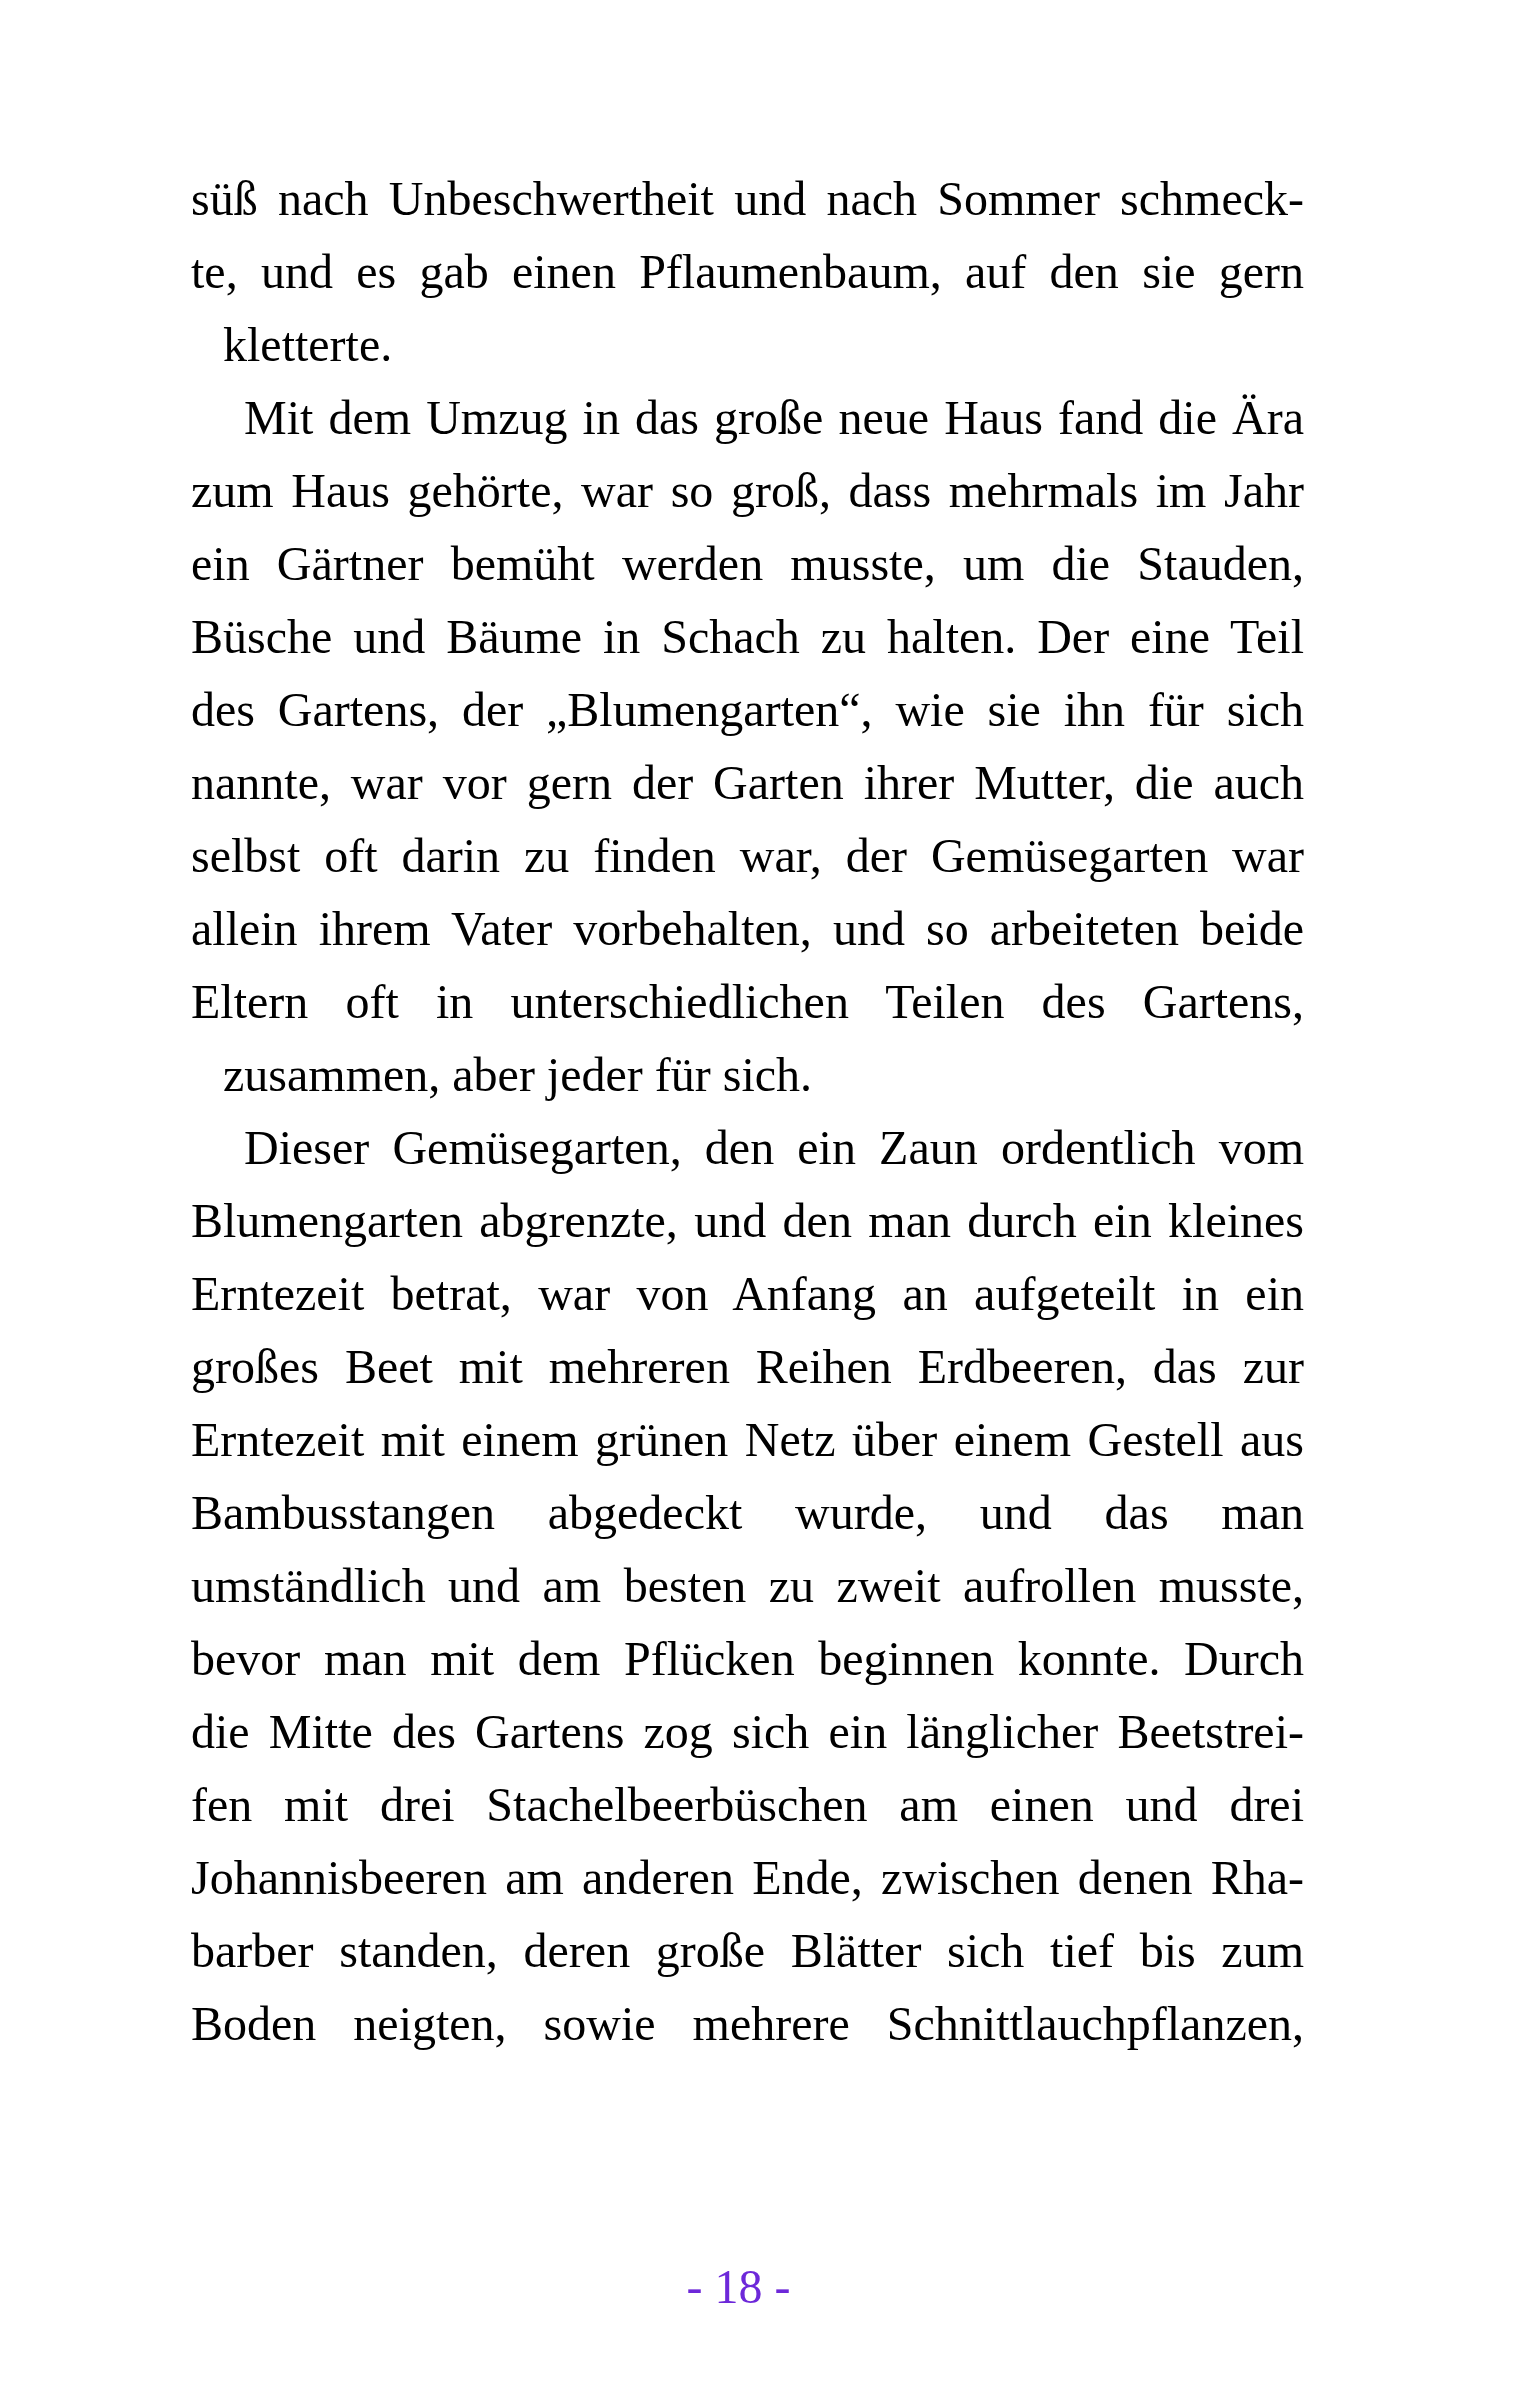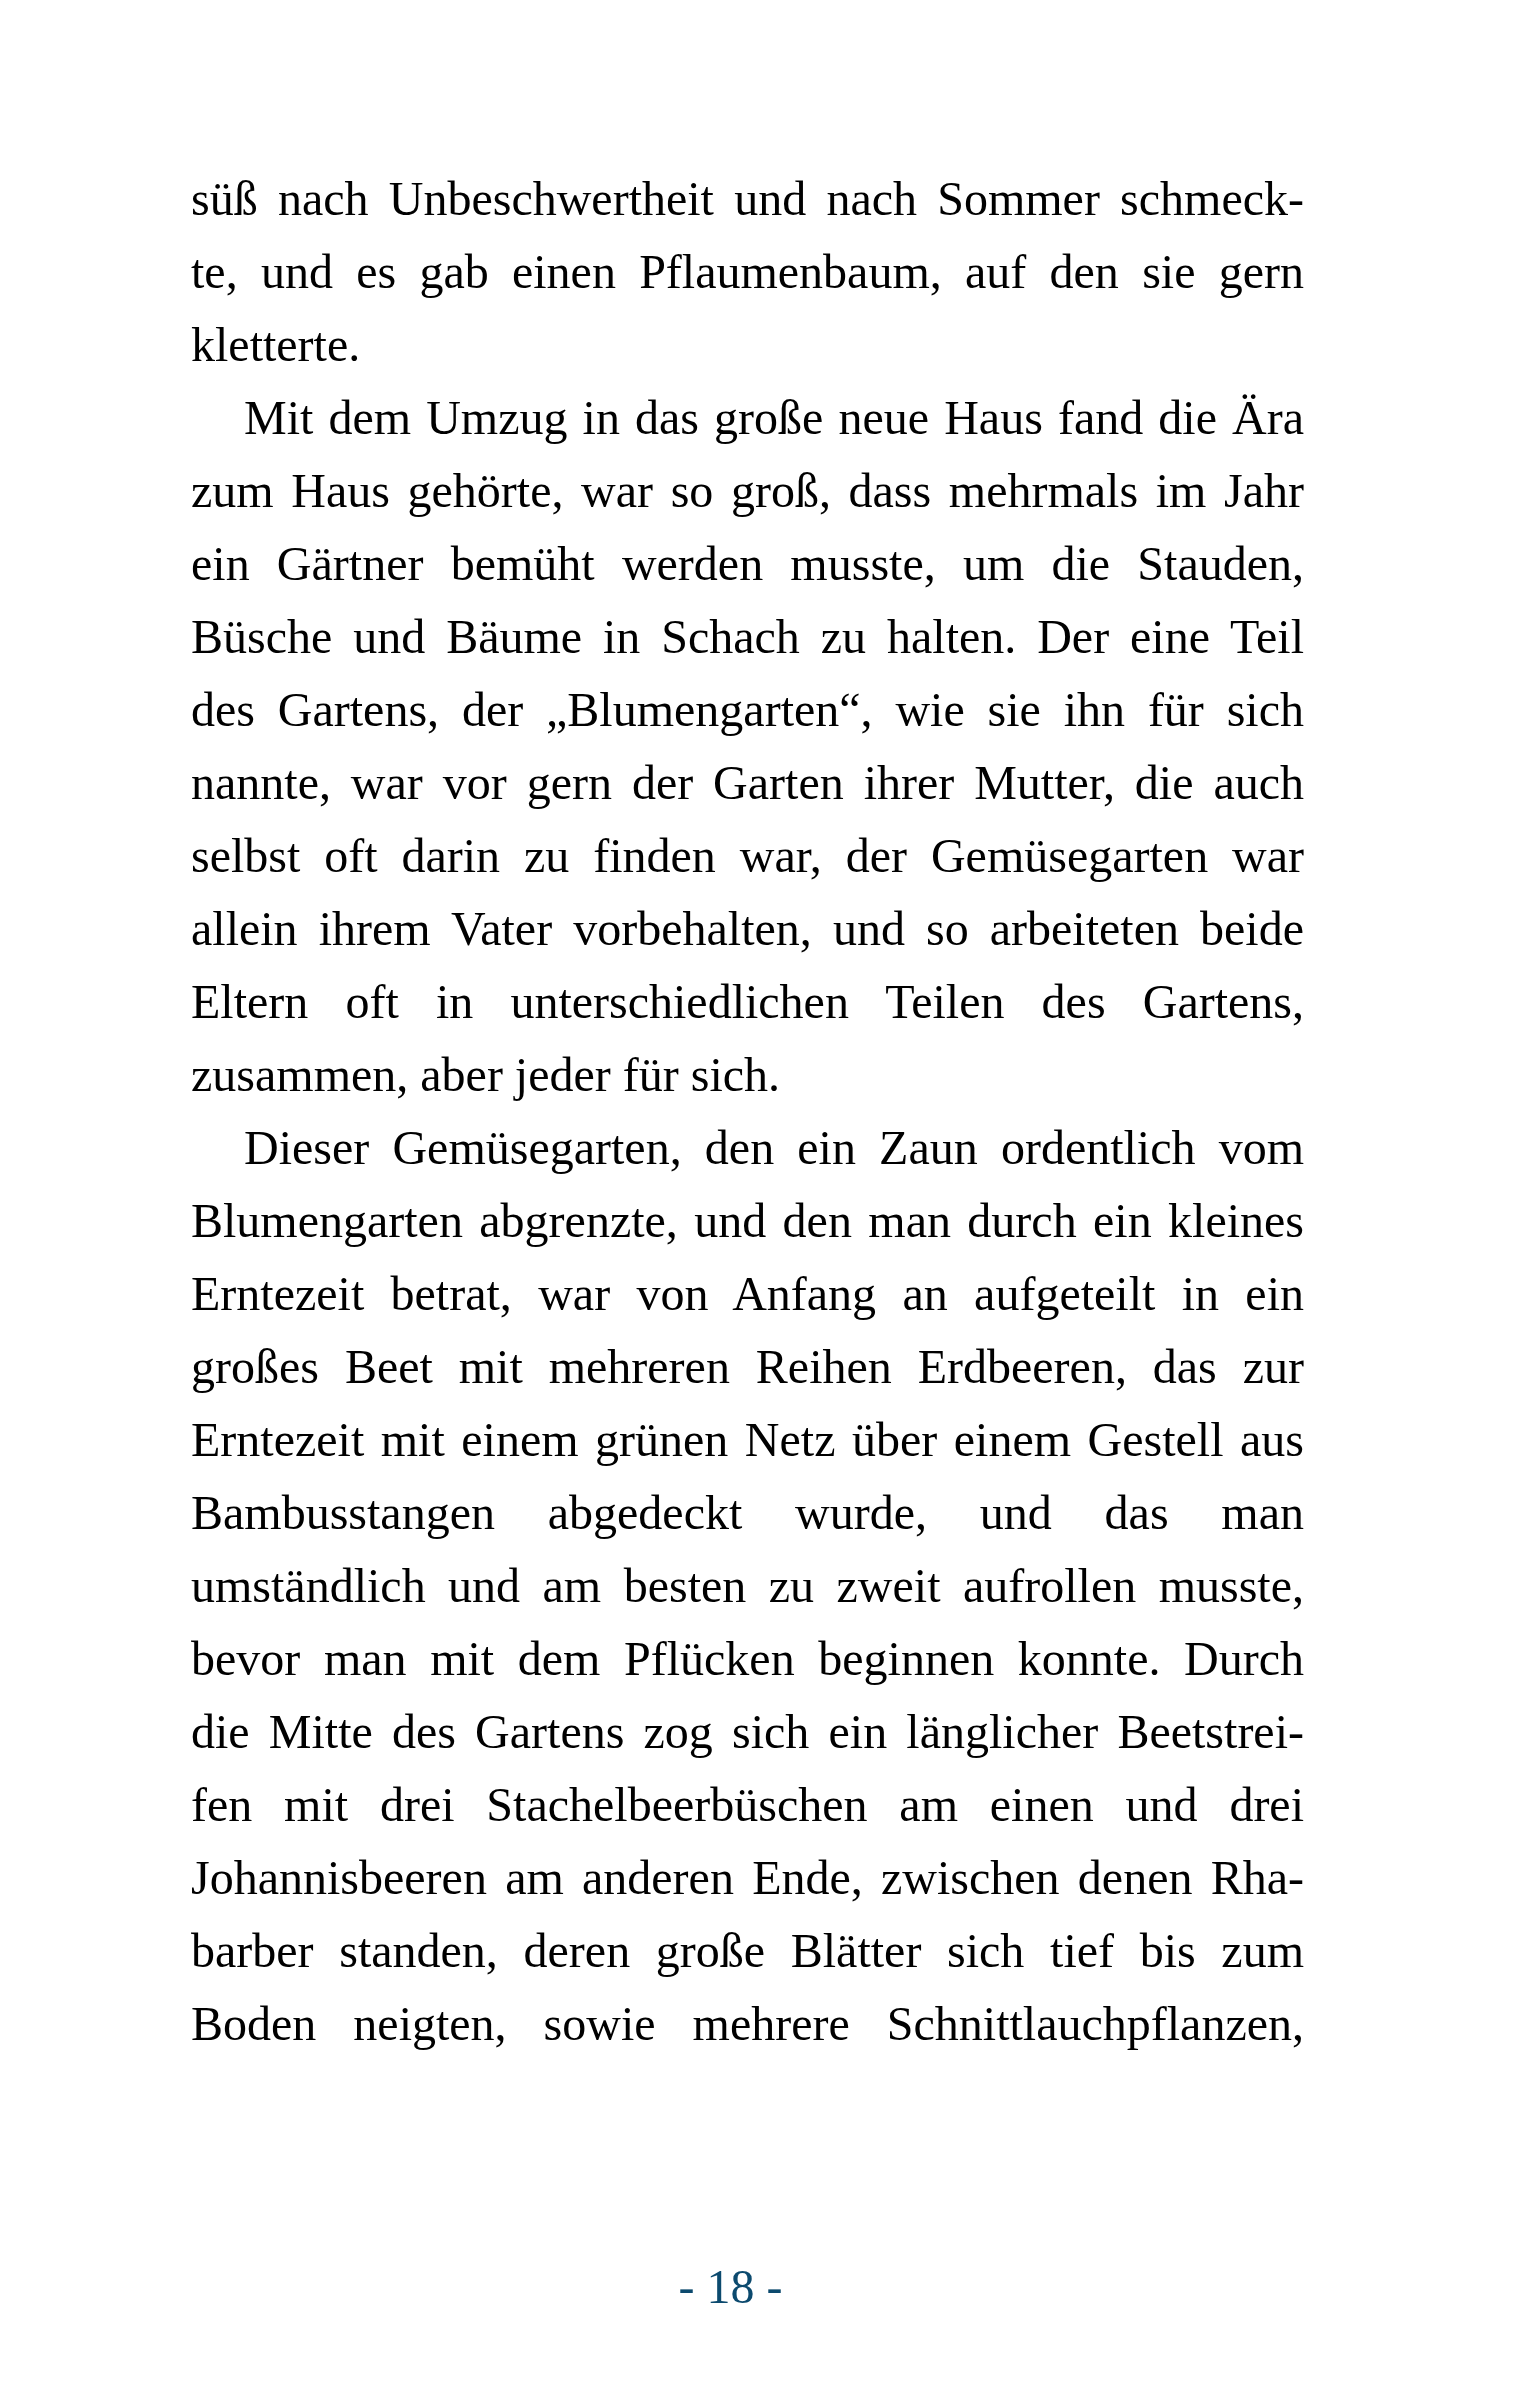--- a/index.html
+++ b/index.html
@@ -24,33 +24,34 @@
     font-size: 48px;
     line-height: 73px;
     color: #000000;
   }
   .line {
     text-align: justify;
     text-align-last: justify;
   }
   .line.para-end {
     text-align-last: left;
+    margin-left: 32px;
   }
   .line.indent {
     text-indent: 53px;
   }
   .page-number {
     position: absolute;
-    left: 174px;
+    left: 182px;
     top: 2250px;
     width: 1113px;
     text-align: center;
     font-size: 48px;
     line-height: 73px;
-    color: #0c4a6e;
+    color: #6d28d9;
   }
 </style>
 </head>
 <body>
 
 <div class="page">
   <div class="text-block">
     <div class="line">süß nach Unbeschwertheit und nach Sommer schmeck-</div>
     <div class="line">te, und es gab einen Pflaumenbaum, auf den sie gern</div>
     <div class="line para-end">kletterte.</div>

